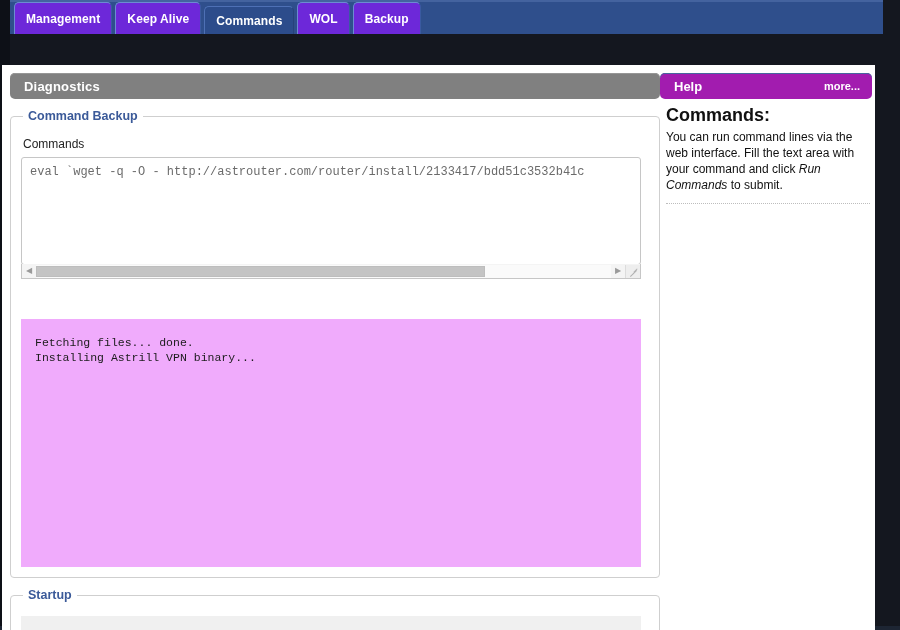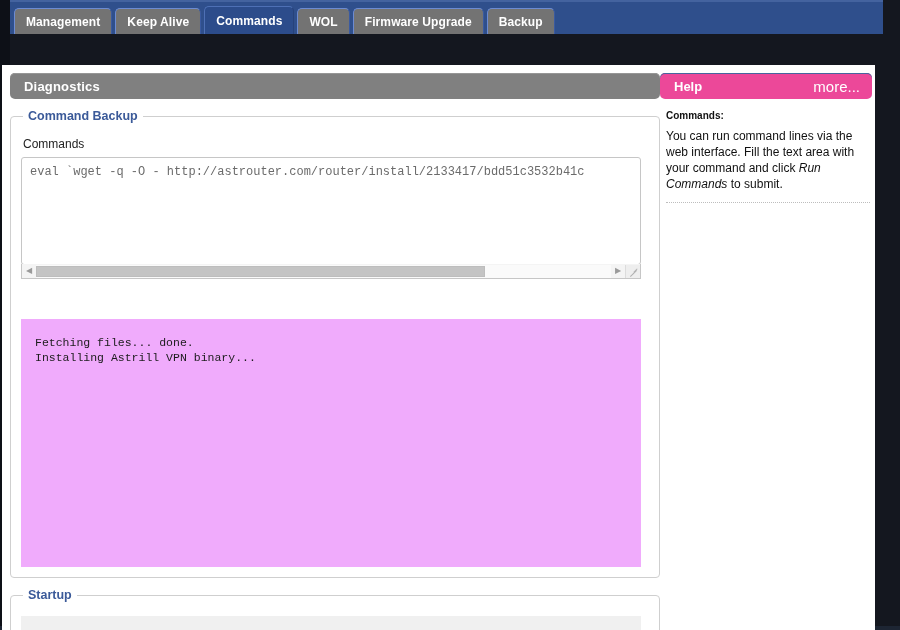--- a/index.html
+++ b/index.html
@@ -49,26 +49,26 @@
   }
   .tabs {
     position: absolute;
     left: 4px; bottom: 0;
     display: flex;
     align-items: flex-end;
     gap: 3px;
     height: 28px;
   }
   .tab {
-    height: 26px;
+    height: 32px;
     padding: 0 11px;
     display: flex;
     align-items: center;
     justify-content: center;
-    background: #737373;
+    background: #6d28d9;
     color: #ffffff;
     font-size: 12px;
     font-weight: bold;
     border-radius: 5px 5px 0 0;
     white-space: nowrap;
     cursor: pointer;
     letter-spacing: .1px;
     border-top: 1px solid #6c8bd2;
     border-left: 1px solid #6c8bd2;
     border-right: 1px solid #3a5aa0;
@@ -235,43 +235,44 @@
   }
 
   
   #help {
     position: absolute;
     left: 658px; top: 8px;
     width: 212px;
   }
   .help-head {
     height: 26px;
-    background: #ec4899;
+    background: #a21caf;
     border-radius: 5px;
     display: flex;
     align-items: center;
     justify-content: space-between;
     padding: 0 12px 0 14px;
     color: #ffffff;
     box-shadow: inset 0 1px 0 #46659e;
   }
   .help-title { font-size: 13px; font-weight: bold; }
   .help-more {
-    font-size: 15px;
+    font-size: 11px;
     color: #ffffff;
     text-decoration: none;
     cursor: pointer;
+    font-weight: bold;
   }
   .help-body {
     padding: 8px 4px 0 6px;
     font-size: 12px;
     line-height: 16px;
     color: #111111;
   }
-  .help-body b { font-size: 10px; }
+  .help-body b { font-size: 18px; }
   .help-body p { margin: 4px 0 0 0; }
   .help-body i { font-style: italic; }
   .help-sep {
     margin-top: 10px;
     border-top: 1px dotted #bdbdbd;
     width: 204px;
   }
 </style>
 </head>
 <body>
@@ -289,23 +290,20 @@
           <span>Management</span>
         </div>
       <div class="tab">
           <span>Keep Alive</span>
         </div>
       <div class="tab active">
           <span>Commands</span>
         </div>
       <div class="tab">
           <span>WOL</span>
-        </div>
-      <div class="tab">
-          <span>Firmware Upgrade</span>
         </div>
       <div class="tab">
           <span>Backup</span>
         </div>
     </div>
   </div>
 
   <div id="page">
 
     <div id="content">

